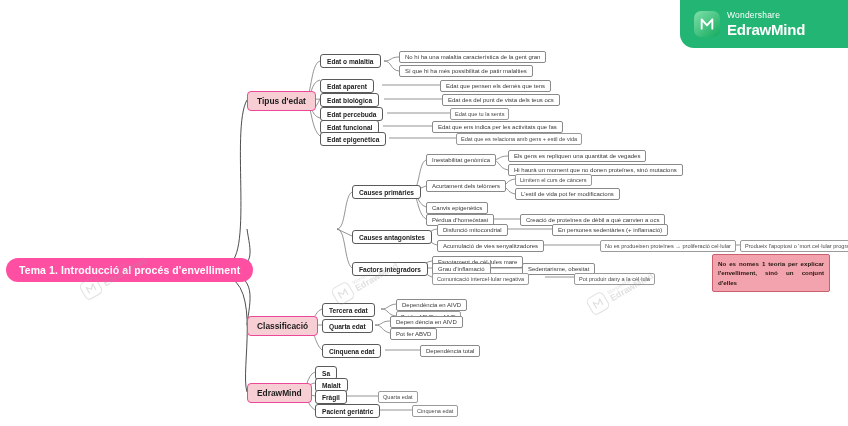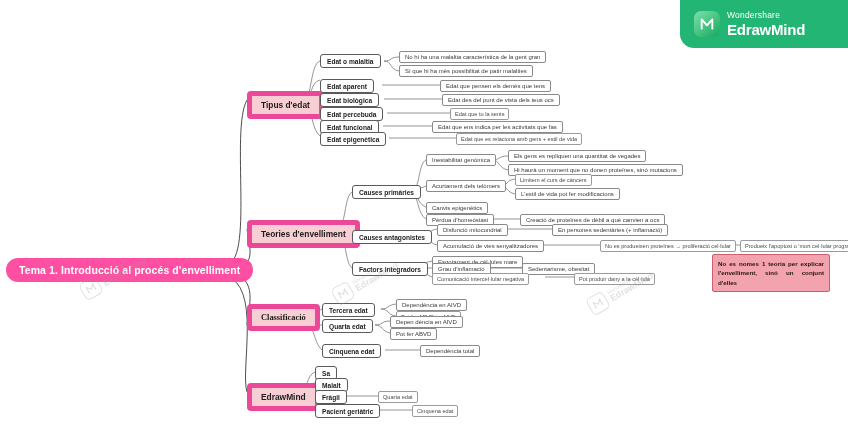--- a/index.html
+++ b/index.html
@@ -41,21 +41,21 @@
   .wm .wm-b{font-size:9px;font-weight:bold;}
 
   
   .node{position:absolute;box-sizing:border-box;white-space:nowrap;}
 
   .root{
     background:#ff4fa3;color:#ffffff;font-weight:bold;font-size:10.5px;
     border-radius:13px;padding:6px 13px;letter-spacing:.1px;
   }
   .l1{
-    background:#f6ced3;border:5px solid #ec4899;border-radius:4px;
+    background:#f6ced3;border:1px solid #ec4899;border-radius:4px;
     color:#1c1c1c;font-weight:bold;font-size:8.4px;padding:4px 9px;text-align:center;
   }
   .l2{
     background:#ffffff;border:1px solid #5a5a5a;border-radius:3px;
     color:#1c1c1c;font-weight:bold;font-size:6.6px;padding:2.5px 6px;
   }
   .l3{
     background:#ffffff;border:1px solid #8a8a8a;border-radius:2px;
     color:#3a3a3a;font-size:6px;padding:2px 5px;font-weight:normal;
   }
@@ -163,21 +163,20 @@
 
   <div class="node l2" style="left:320px;top:107px;">Edat percebuda</div>
   <div class="node l4" style="left:450px;top:108px;">Edat que tu la sents</div>
 
   <div class="node l2" style="left:320px;top:120px;">Edat funcional</div>
   <div class="node l3" style="left:432px;top:121px;">Edat que ens indica per les activitats que fas</div>
 
   <div class="node l2" style="left:320px;top:132px;">Edat epigenètica</div>
   <div class="node l4" style="left:456px;top:133px;">Edat que es relaciona amb gens + estil de vida</div>
 
-  <div class="node l1" style="left:247px;top:220px;">Teories d'envelliment</div>
 
   <div class="node l2" style="left:352px;top:185px;">Causes primàries</div>
   <div class="node l3" style="left:426px;top:154px;">Inestabilitat genòmica</div>
   <div class="node l3" style="left:508px;top:150px;">Els gens es repliquen una quantitat de vegades</div>
   <div class="node l3" style="left:508px;top:164px;">Hi haurà un moment que no donen proteïnes, sinó mutacions</div>
 
   <div class="node l3" style="left:426px;top:180px;">Acurtament dels telòmers</div>
   <div class="node l4" style="left:515px;top:174px;">Limitem el curs de càncers</div>
   <div class="node l3" style="left:515px;top:188px;">L'estil de vida pot fer modificacions</div>
 
@@ -195,21 +194,21 @@
 
   <div class="node l2" style="left:352px;top:262px;">Factors integradors</div>
   <div class="node l3" style="left:432px;top:256px;">Esgotament de cèl·lules mare</div>
   <div class="node l3" style="left:432px;top:263px;">Grau d'inflamació</div>
   <div class="node l3" style="left:522px;top:263px;">Sedentarisme, obesitat</div>
   <div class="node l4" style="left:432px;top:273px;">Comunicació intercel·lular negativa</div>
   <div class="node l4" style="left:574px;top:273px;">Pot produir dany a la cèl·lula</div>
 
   <div class="node note" style="left:712px;top:254px;">No es nomes 1 teoria per explicar l'envelliment, sinó un conjunt d'elles</div>
 
-  <div class="node l1" style="left:247px;top:304px;font-family:Liberation Serif, serif;">Classificació</div>
+  <div class="node l1" style="left:247px;top:316px;">Classificació</div>
 
   <div class="node l2" style="left:322px;top:303px;">Tercera edat</div>
   <div class="node l3" style="left:396px;top:299px;">Dependència en AIVD</div>
   <div class="node l4" style="left:396px;top:311px;">Pot fer ABVD i + AIVD</div>
 
   <div class="node l2" style="left:322px;top:319px;">Quarta edat</div>
   <div class="node l3" style="left:390px;top:316px;">Depen dència en AIVD</div>
   <div class="node l3" style="left:390px;top:328px;">Pot fer ABVD</div>
 
   <div class="node l2" style="left:322px;top:344px;">Cinquena edat</div>

